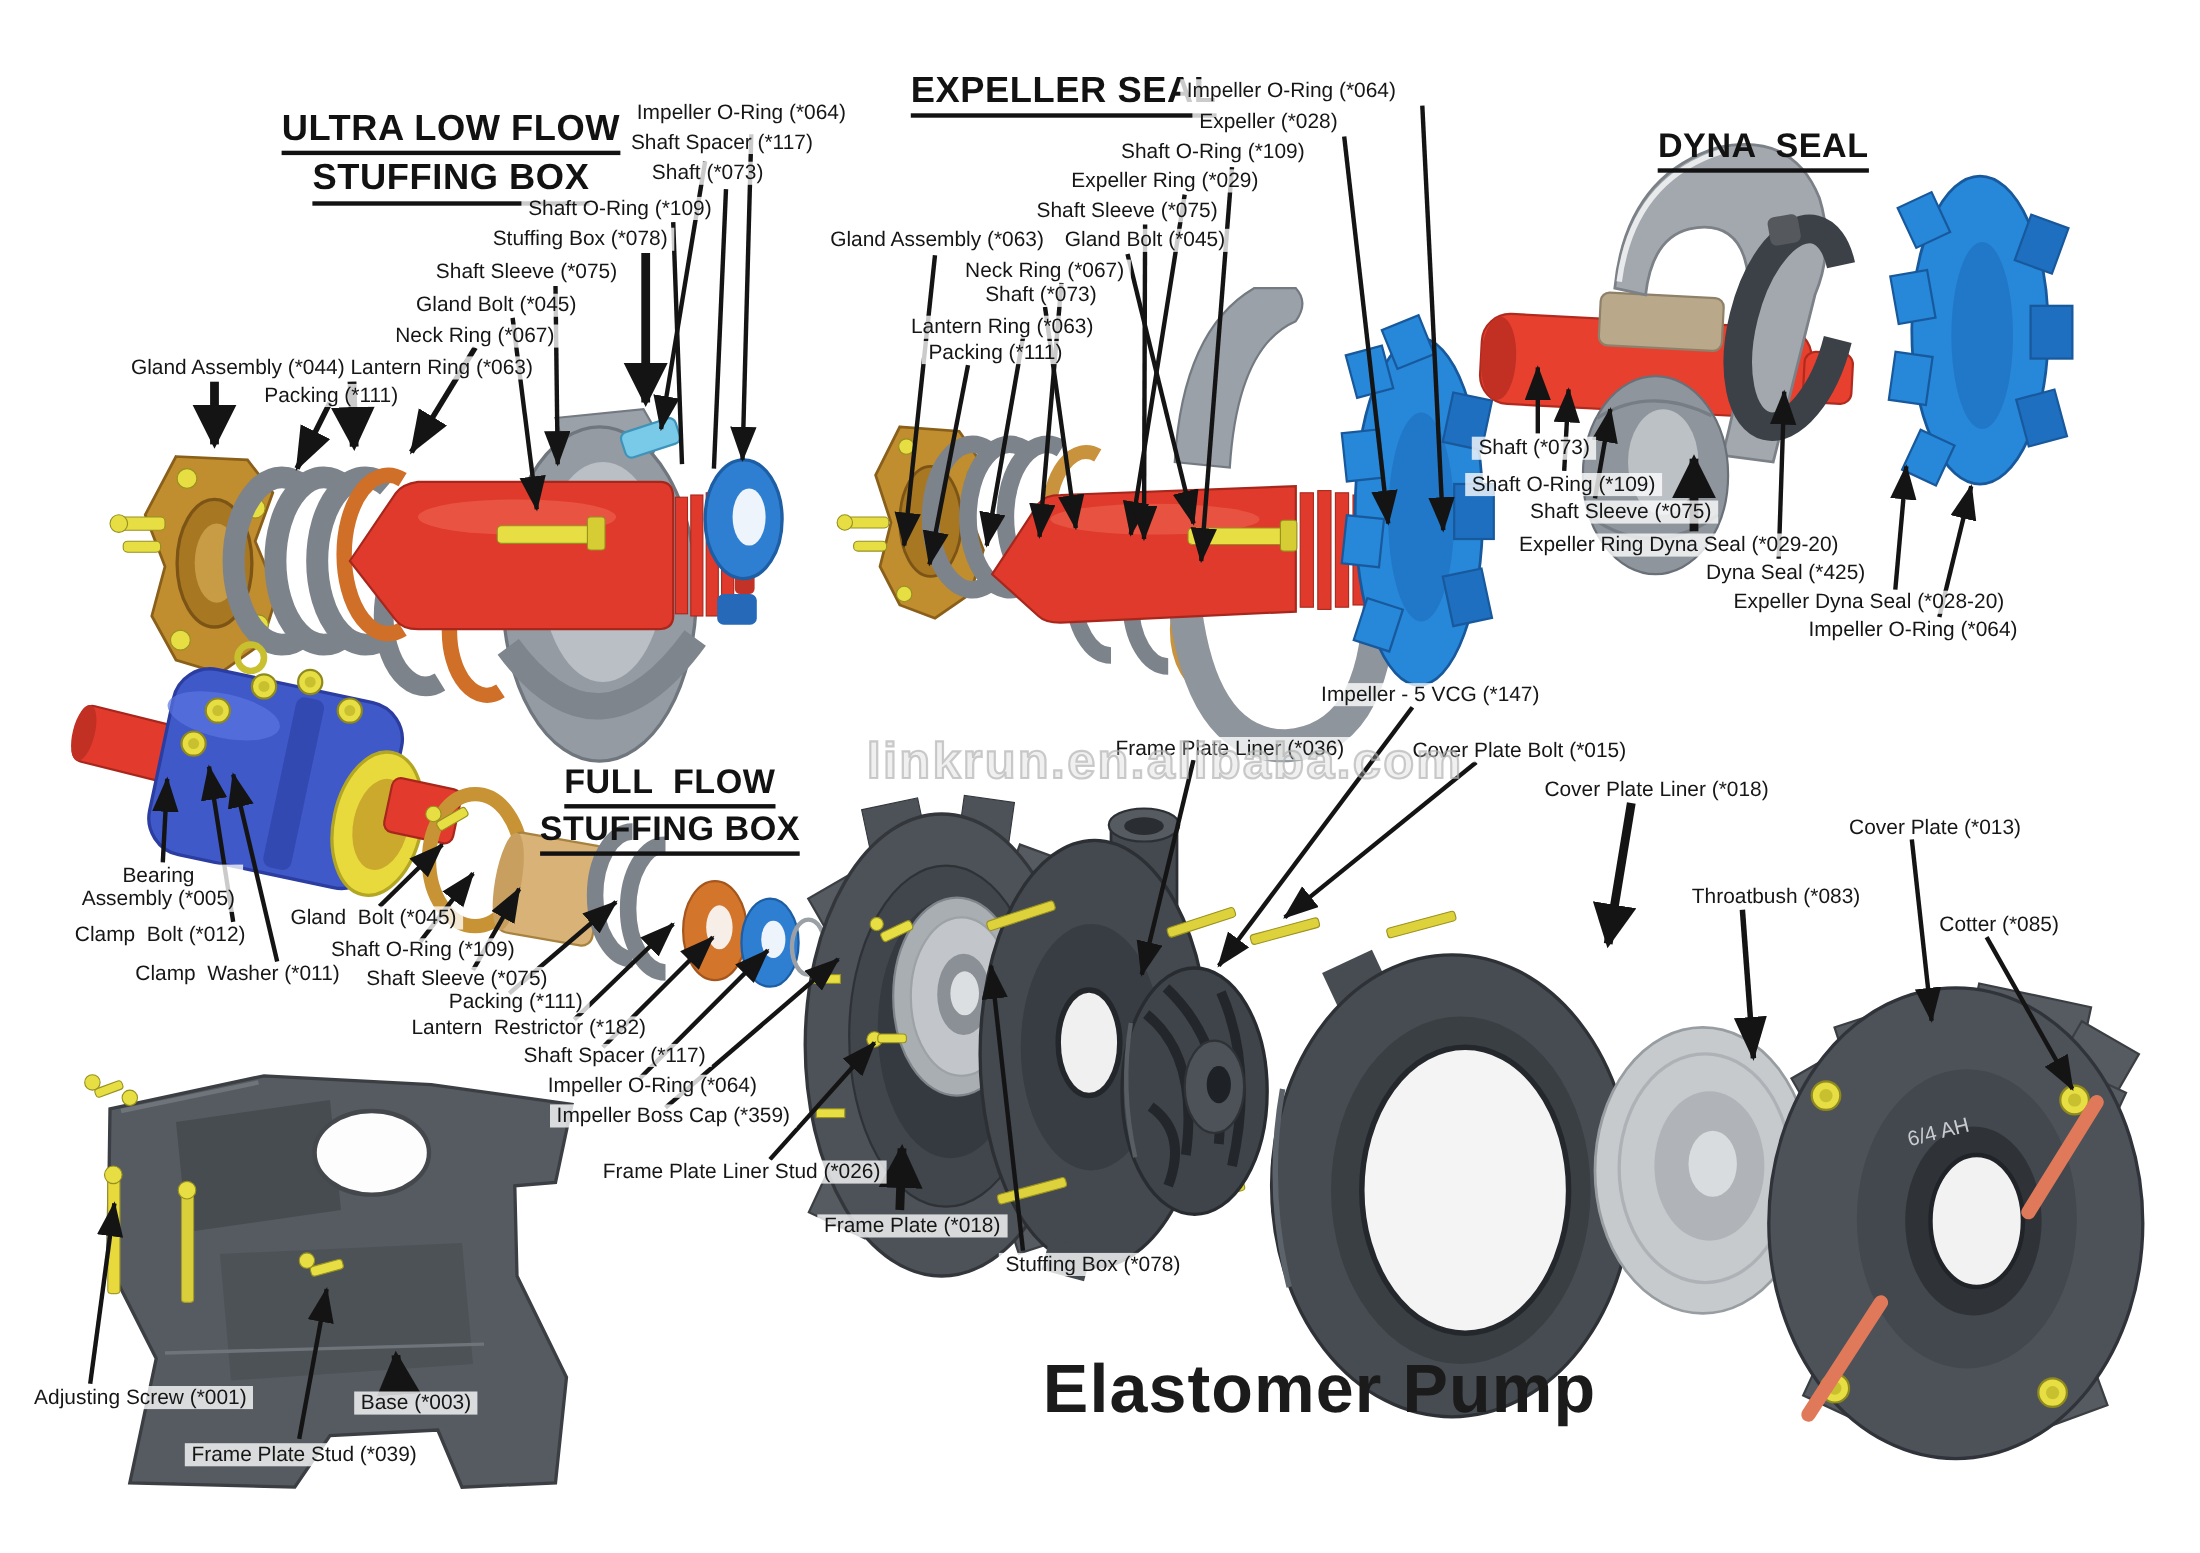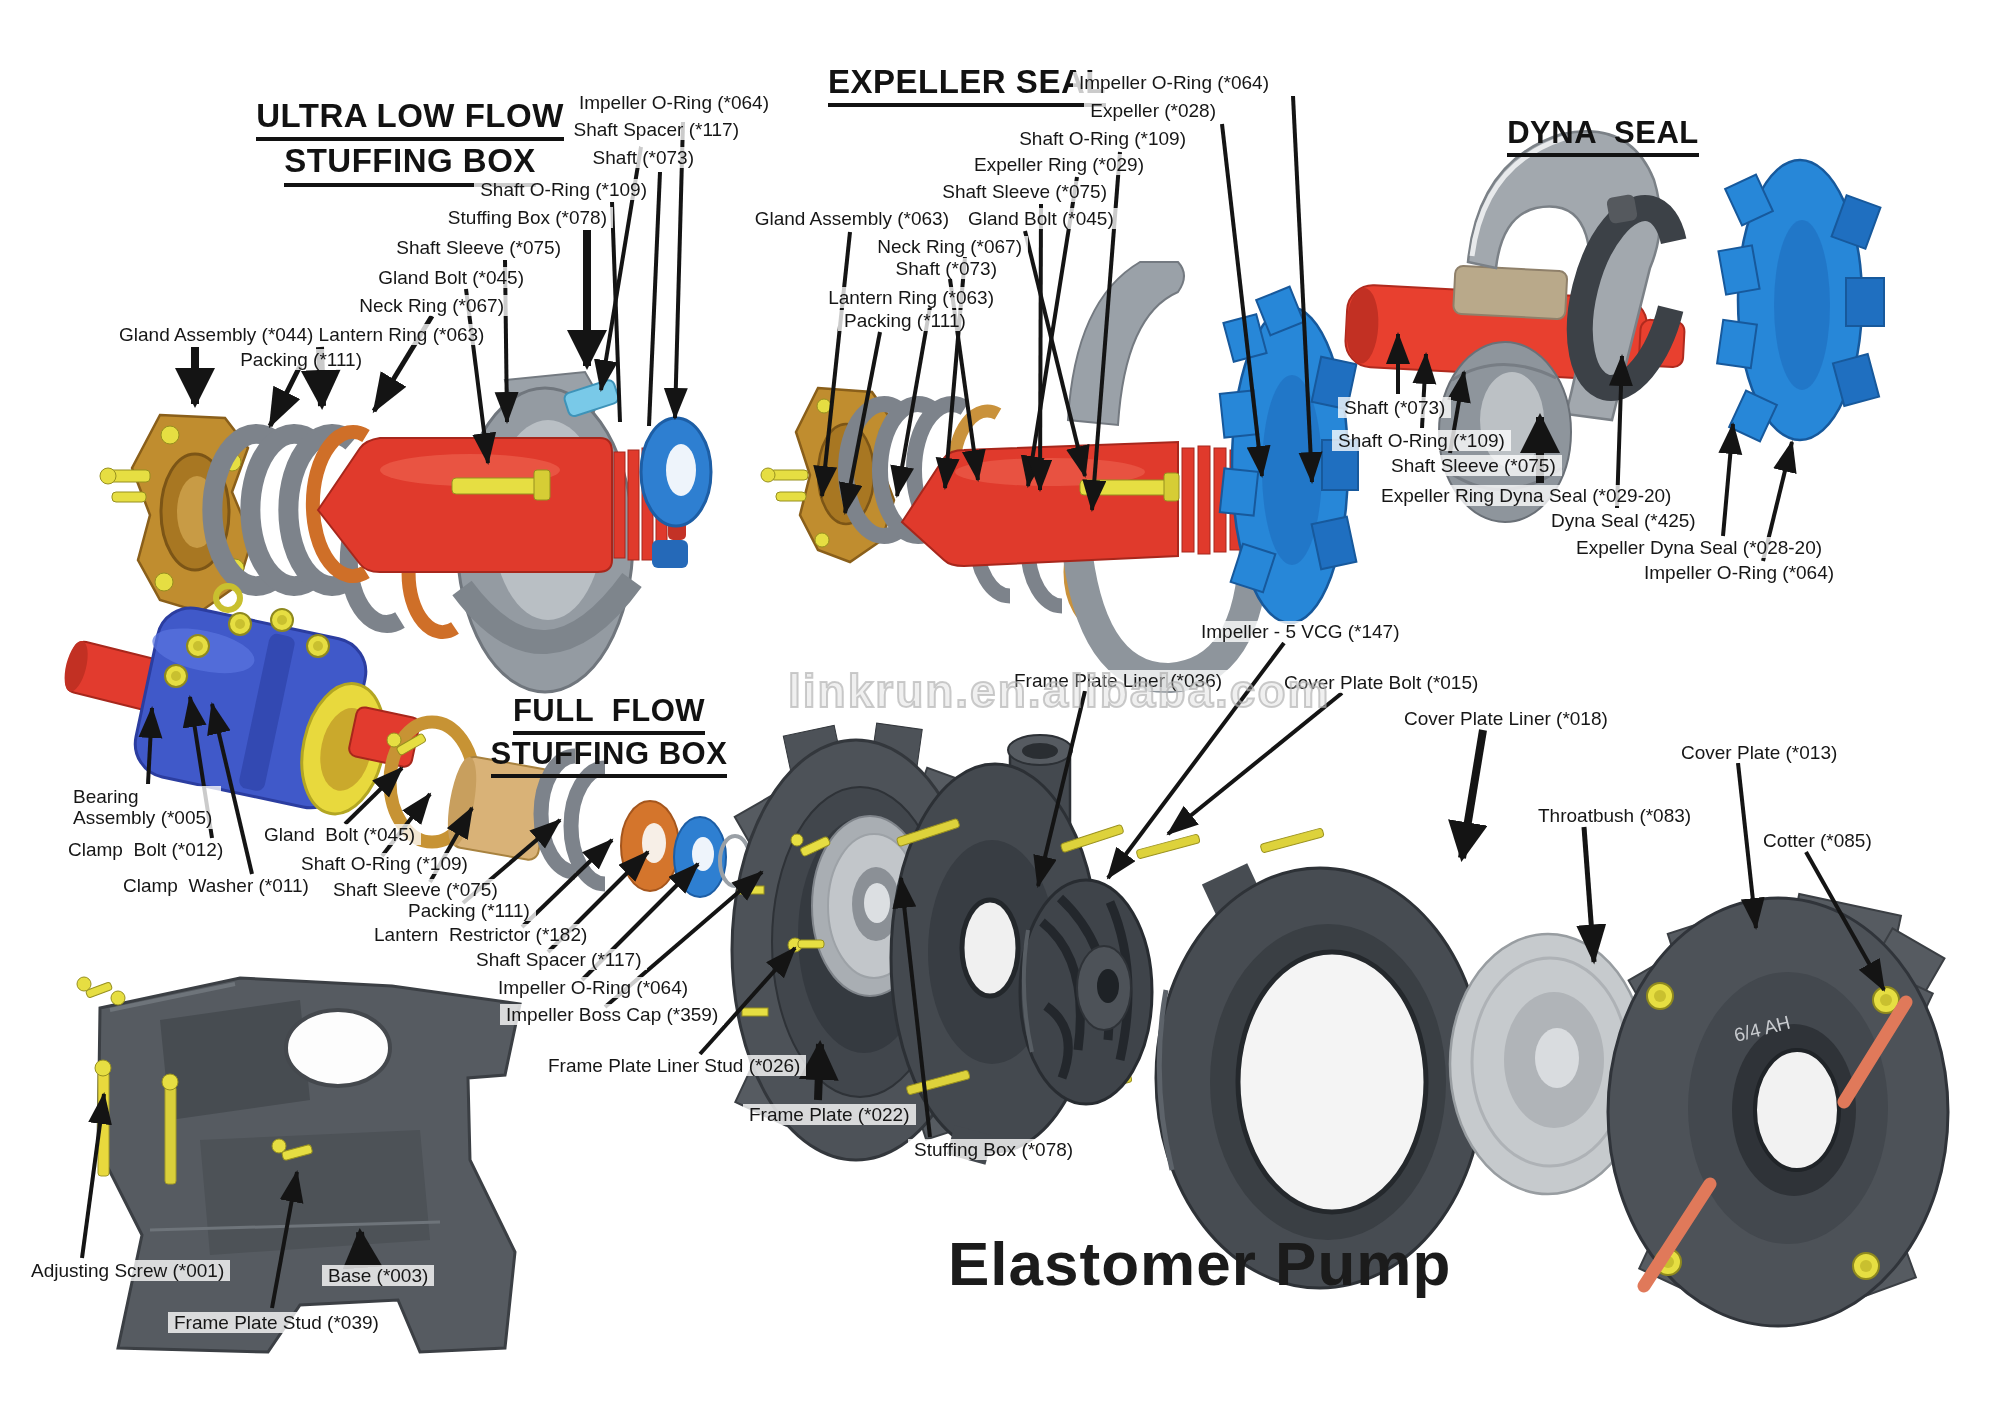--- a/index.html
+++ b/index.html
@@ -2,21 +2,21 @@
 <html><head>
 <meta charset="utf-8">
 <style>
   html,body{margin:0;padding:0;background:#ffffff;}
   .stage{position:relative;width:2000px;height:1412px;background:#fff;
          font-family:"Liberation Sans",sans-serif;overflow:hidden;}
   .stage svg{position:absolute;left:0;top:0;}
   .lbl{position:absolute;font-size:19px;line-height:1.12;color:#161616;
        white-space:pre;background:rgba(255,255,255,.78);padding:0 6px;z-index:5;}
   .lbl.r{text-align:right;}
-  .lbl.wrap{white-space:normal;width:142px;}
+  .lbl.wrap{white-space:normal;width:142px;text-align:center;}
   .ttl{position:absolute;font-weight:bold;color:#121212;text-align:center;z-index:5;line-height:1.22;}
   .ttl span{display:inline-block;border-bottom:4px solid #121212;padding-bottom:1px;
             letter-spacing:.5px;white-space:pre;}
   .main-ttl{position:absolute;font-size:62px;font-weight:bold;color:#1b1b1b;
             letter-spacing:1px;z-index:5;margin-left:32px;}
   .wm{position:absolute;font-size:46px;font-weight:bold;letter-spacing:2px;
       color:rgba(205,205,205,.30);-webkit-text-stroke:2px rgba(175,175,175,.65);
       white-space:nowrap;z-index:6;}
 </style>
 </head>
@@ -459,19 +459,19 @@
   <div class="lbl" style="left:500px;top:1004px">Impeller Boss Cap (*359)</div>
 
   <div class="lbl" style="left:1195px;top:621px">Impeller - 5 VCG (*147)</div>
   <div class="lbl" style="left:1008px;top:670px">Frame Plate Liner (*036)</div>
   <div class="lbl" style="left:1278px;top:672px">Cover Plate Bolt (*015)</div>
   <div class="lbl" style="left:1398px;top:708px">Cover Plate Liner (*018)</div>
   <div class="lbl" style="left:1675px;top:742px">Cover Plate (*013)</div>
   <div class="lbl" style="left:1532px;top:805px">Throatbush (*083)</div>
   <div class="lbl" style="left:1757px;top:830px">Cotter (*085)</div>
   <div class="lbl" style="left:542px;top:1055px">Frame Plate Liner Stud (*026)</div>
-  <div class="lbl" style="left:743px;top:1104px">Frame Plate (*022)</div>
+  <div class="lbl" style="left:743px;top:1104px">Frame Plate (*018)</div>
   <div class="lbl" style="left:908px;top:1139px">Stuffing Box (*078)</div>
   <div class="lbl" style="left:25px;top:1260px">Adjusting Screw (*001)</div>
   <div class="lbl" style="left:322px;top:1265px">Base (*003)</div>
   <div class="lbl" style="left:168px;top:1312px">Frame Plate Stud (*039)</div>
 
 </div>
 
 </body></html>

